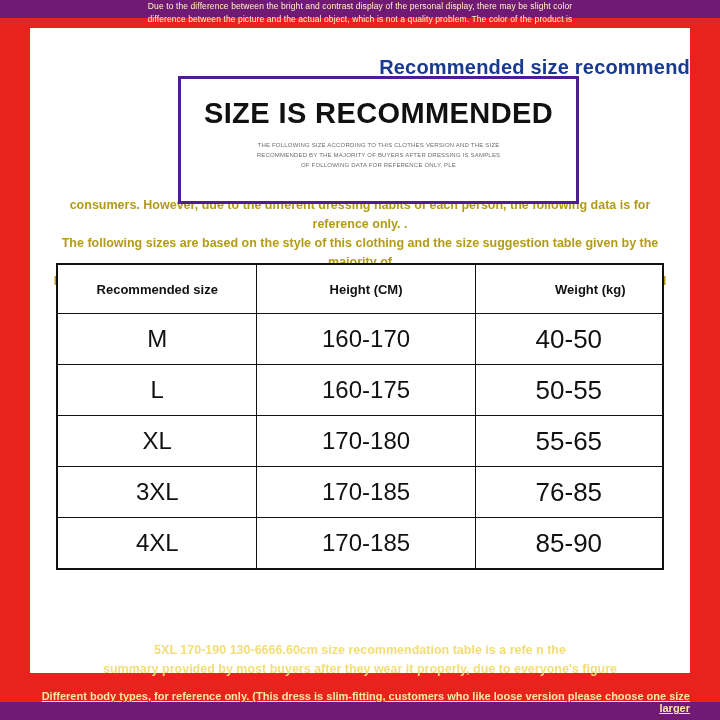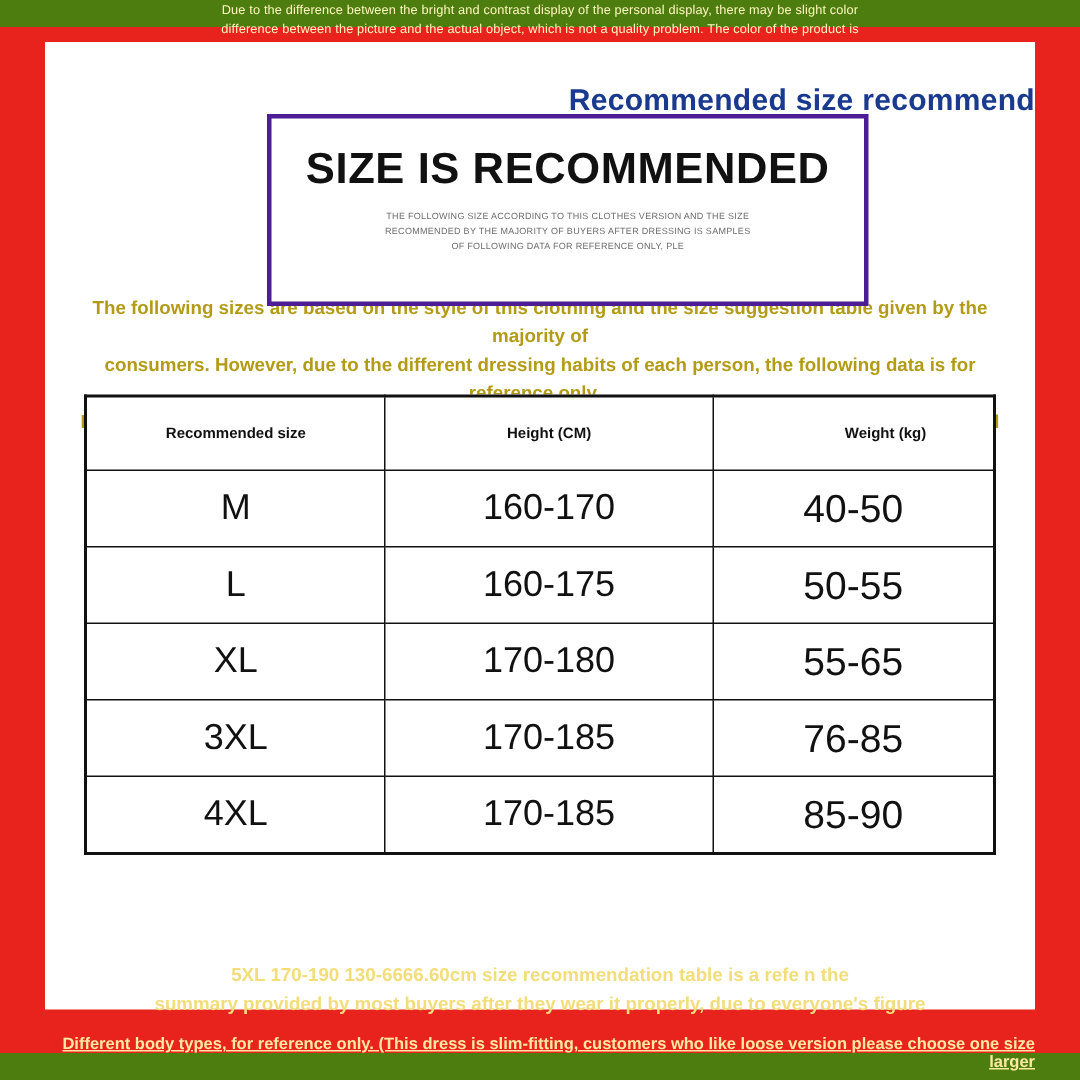--- a/index.html
+++ b/index.html
@@ -10,21 +10,21 @@
     width: 720px;
     height: 720px;
     background: #ffeb00;
     font-family: "Liberation Sans", sans-serif;
     overflow: hidden;
   }
   .page {
     position: relative;
     width: 720px;
     height: 720px;
-    background: #4d7c0f;
+    background: #701a75;
   }
   
   .red-panel {
     position: absolute;
     left: 0;
     top: 18px;
     width: 720px;
     height: 684px;
     background: #e8221c;
   }
@@ -122,21 +122,21 @@
     background: #fff;
   }
   .table td, .table th {
     border: 1px solid #111111;
     text-align: center;
     vertical-align: middle;
     color: #111;
   }
   .table thead th {
     height: 46px;
-    font-size: 10px;
+    font-size: 13px;
     font-weight: bold;
   }
   .table tbody td {
     height: 48px;
     font-size: 25px;
     font-weight: normal;
   }
   .col-size { width: 33%; }
   .col-height { width: 36%; }
   .col-weight { width: 31%; padding-left: 44px; }
@@ -192,22 +192,22 @@
     <div class="banner">
       <div class="banner-title">SIZE IS RECOMMENDED</div>
       <div class="banner-sub">
         <span>THE FOLLOWING SIZE ACCORDING TO THIS CLOTHES VERSION AND THE SIZE</span>
         <span>RECOMMENDED BY THE MAJORITY OF BUYERS AFTER DRESSING IS SAMPLES</span>
         <span>OF FOLLOWING DATA FOR REFERENCE ONLY, PLE</span>
       </div>
     </div>
 
     <div class="intro">
+      <span>consumers. However, due to the different dressing habits of each person, the following data is for reference only. .</span>
       <span>The following sizes are based on the style of this clothing and the size suggestion table given by the majority of</span>
-      <span>consumers. However, due to the different dressing habits of each person, the following data is for reference only. .</span>
       <span>Please select the size according to your body shape.(The Buyer shall bear the freight for the return and exchange</span>
       <span>due to size problems)</span>
     </div>
 
     <table class="table">
       <thead>
         <tr>
           <th class="col-size">Recommended size</th>
           <th class="col-height">Height (CM)</th>
           <th class="col-weight">Weight (kg)</th>

